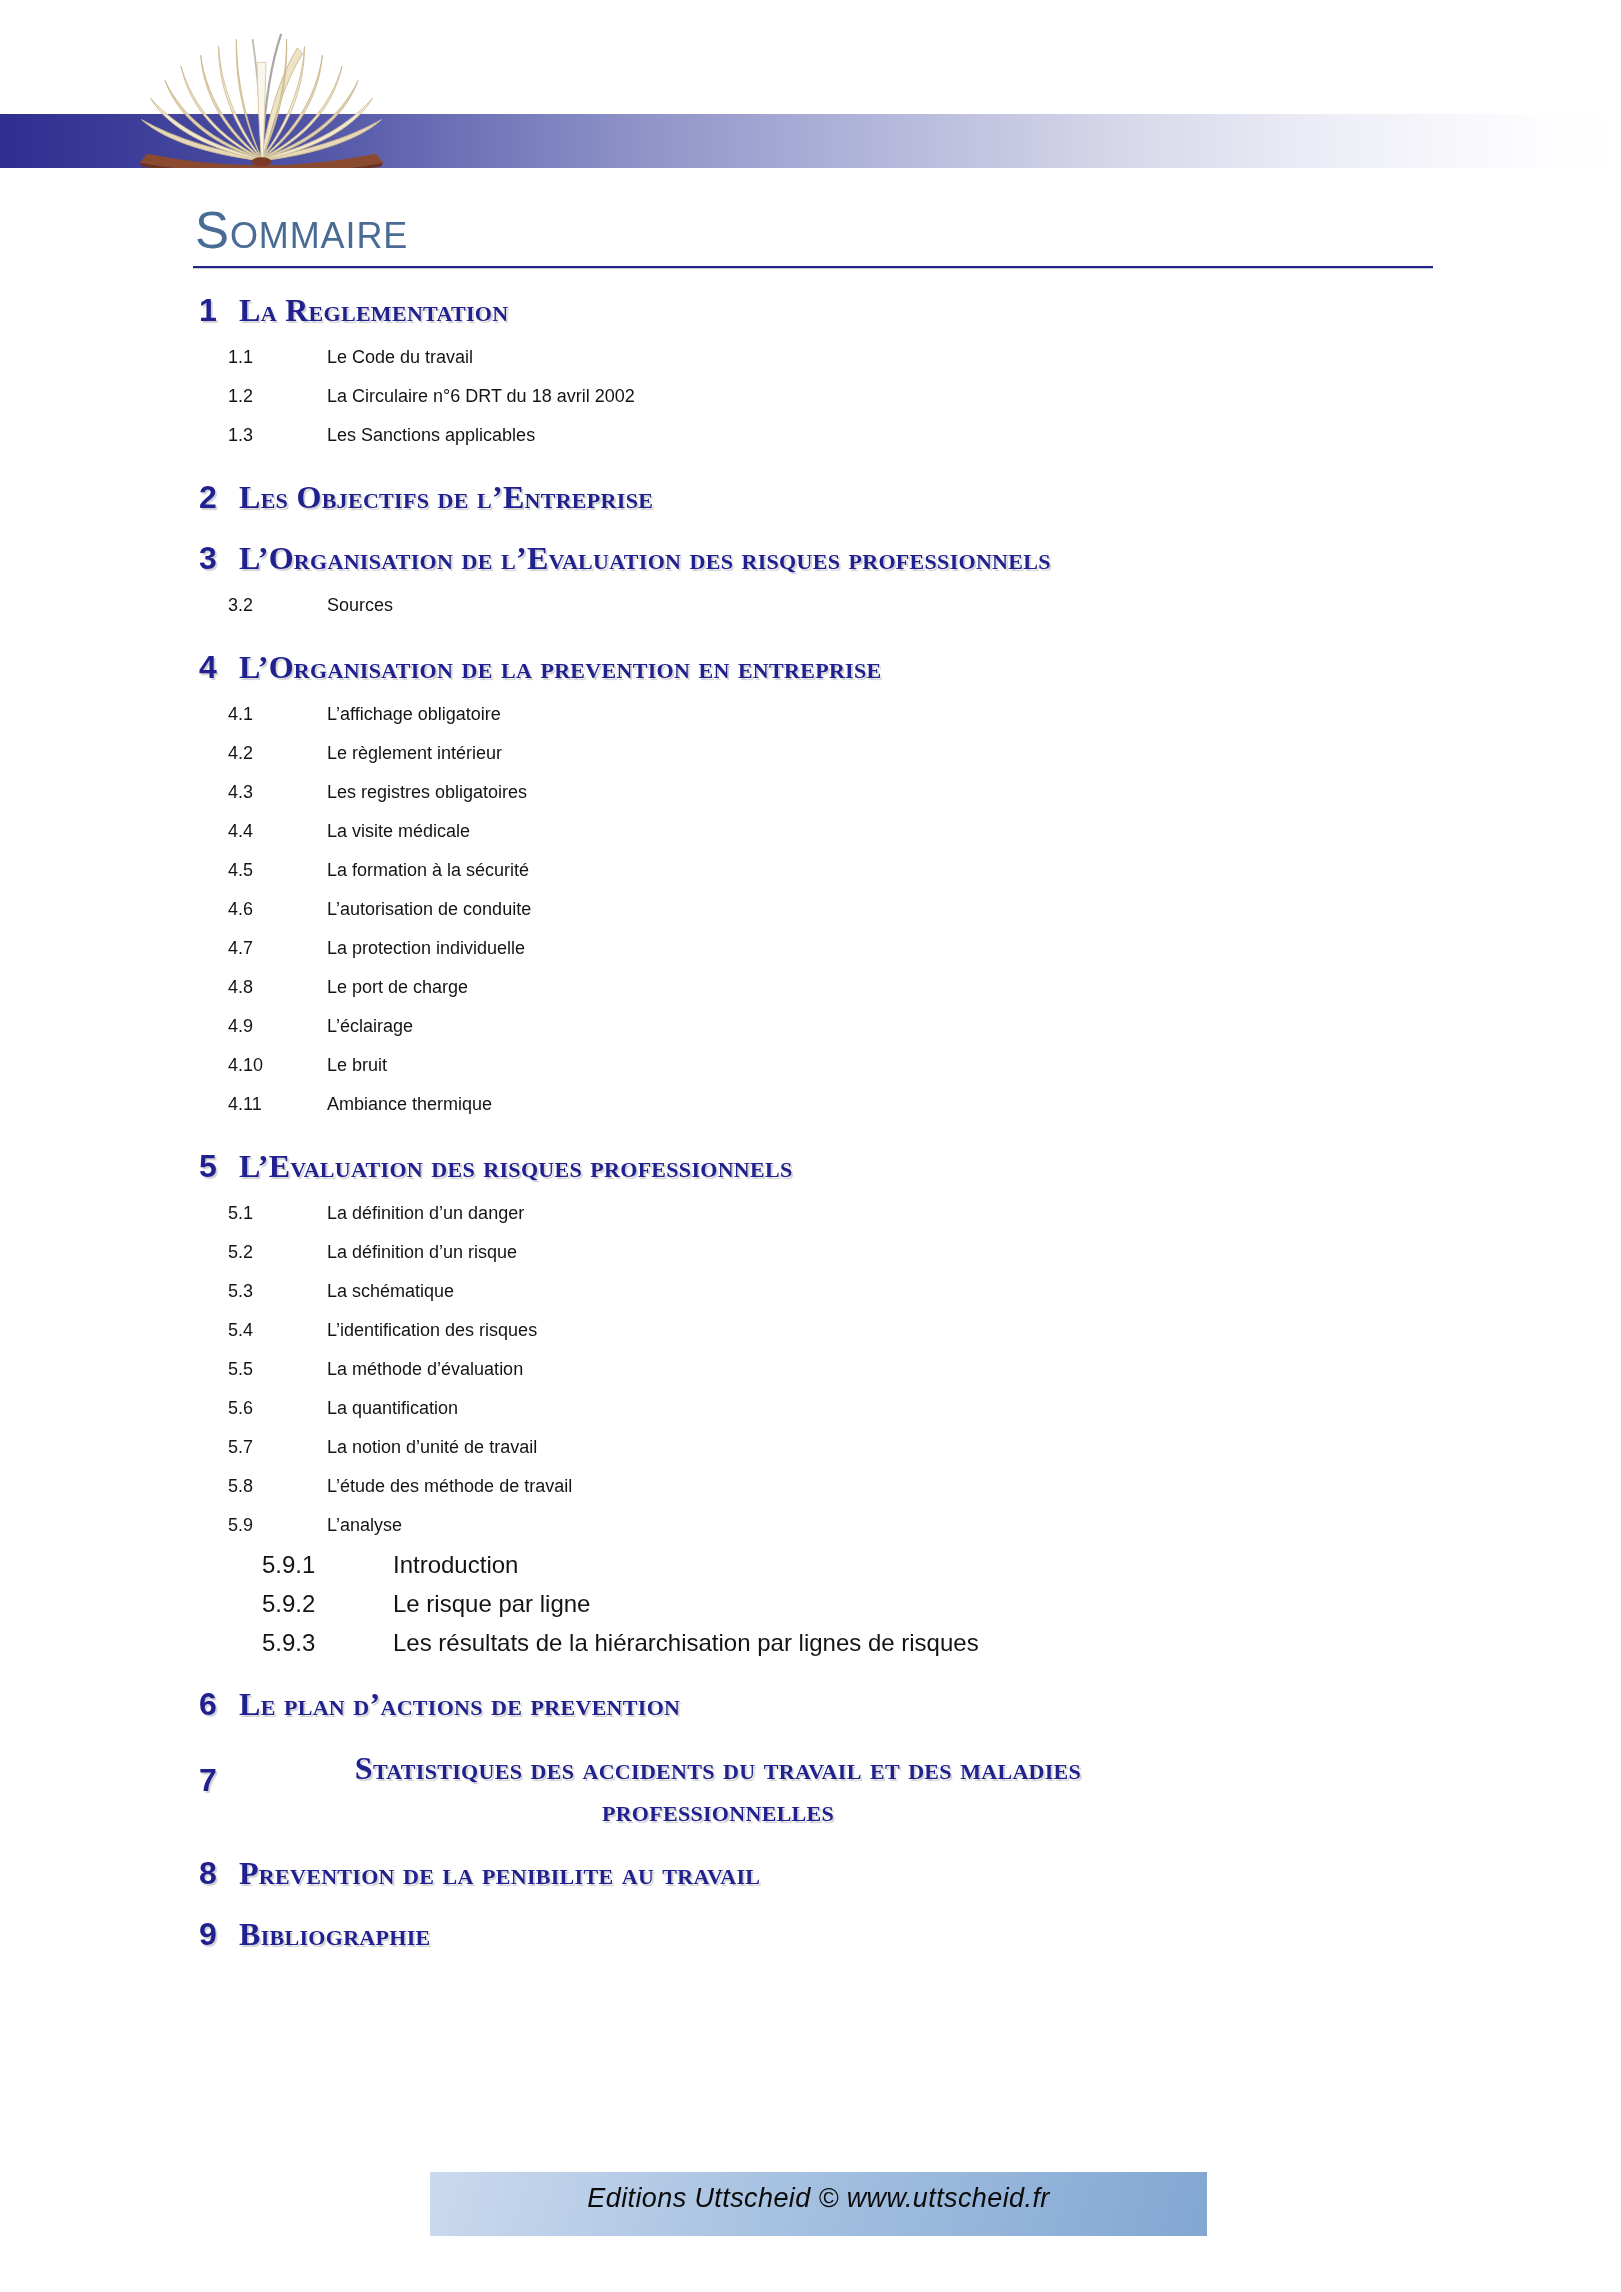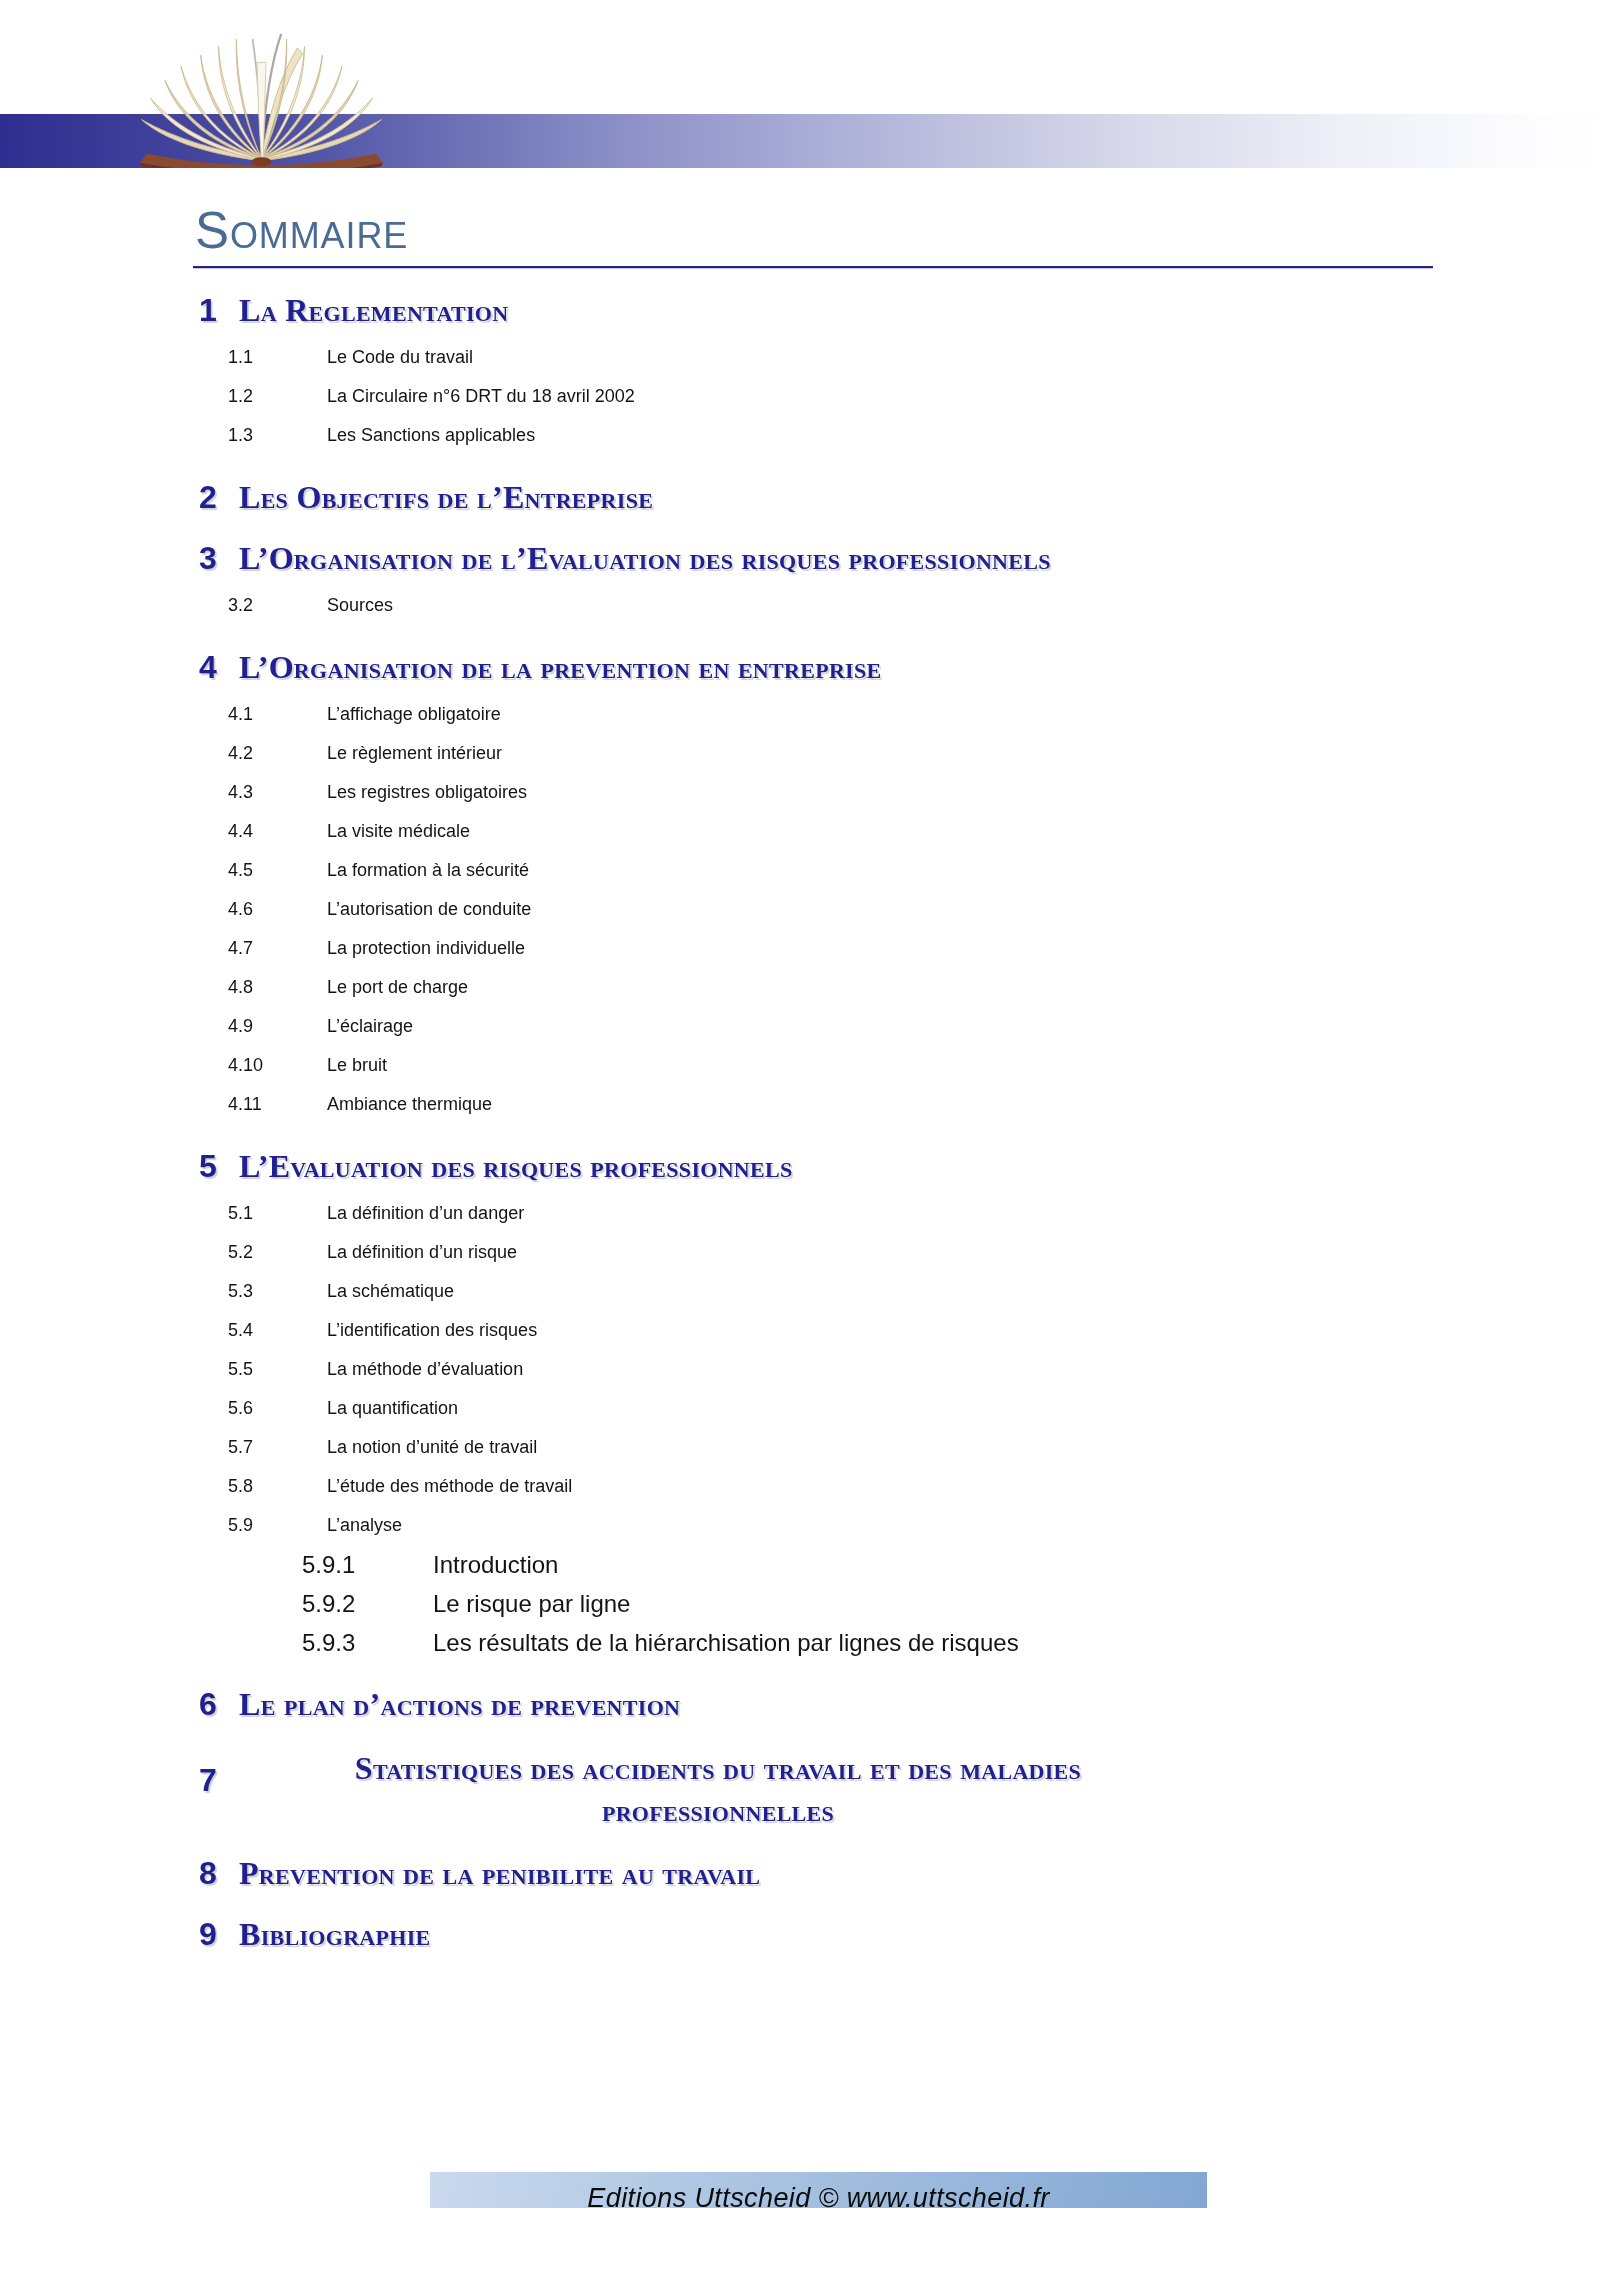--- a/index.html
+++ b/index.html
@@ -38,25 +38,25 @@
     text-shadow:1.8px 1.8px 0.9px rgba(120,120,130,.35);
   }
   .sec .n{width:40px;font-size:32px;line-height:37px;}
   .sec .t{font-size:32px;line-height:37px;letter-spacing:0.3px;font-family:Liberation Serif, serif;}
   .sec.wrap .n{line-height:66px;}
   .sec.wrap .t{max-width:958px;line-height:42px;text-align:center;}
   .grp{margin:9px 0 1.8px;}
   .e2{display:flex;margin-left:228px;color:#141414;font-size:18px;line-height:39px;}
   .e2 .n{width:99px;}
   .e3{display:flex;margin-left:262px;color:#141414;font-size:24px;line-height:39px;}
-  .e3 .n{width:131px;margin-left:40px;}
+  .e3 .n{width:131px;}
 
   
   .footer{
-    position:absolute;left:430px;top:2172px;width:777px;height:36px;
+    position:absolute;left:430px;top:2172px;width:777px;height:64px;
     background:linear-gradient(105deg,#cad9ee 0%,#aac4e2 40%,#82a7d3 100%);
     text-align:center;
   }
   .footer span{
     font-style:italic;color:#0b0b0b;font-size:27px;line-height:52px;letter-spacing:0.4px;
   }
 </style>
 </head>
 <body>
 

